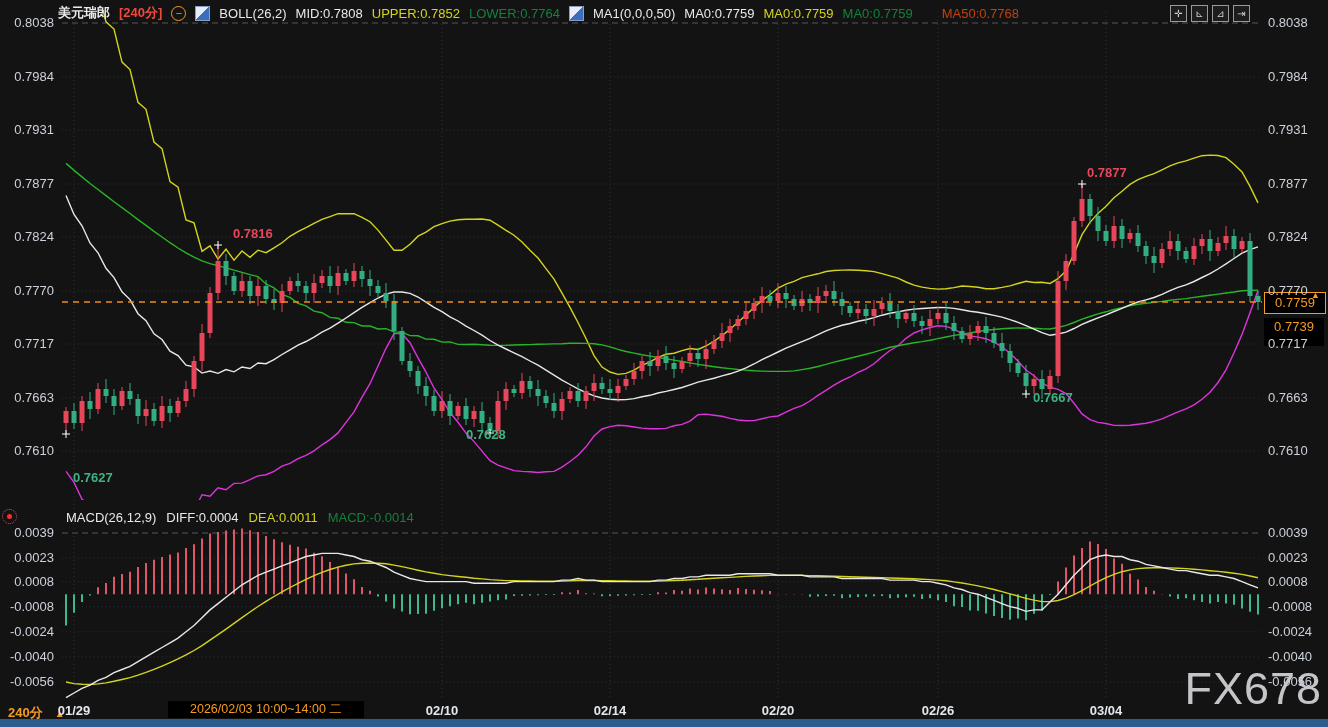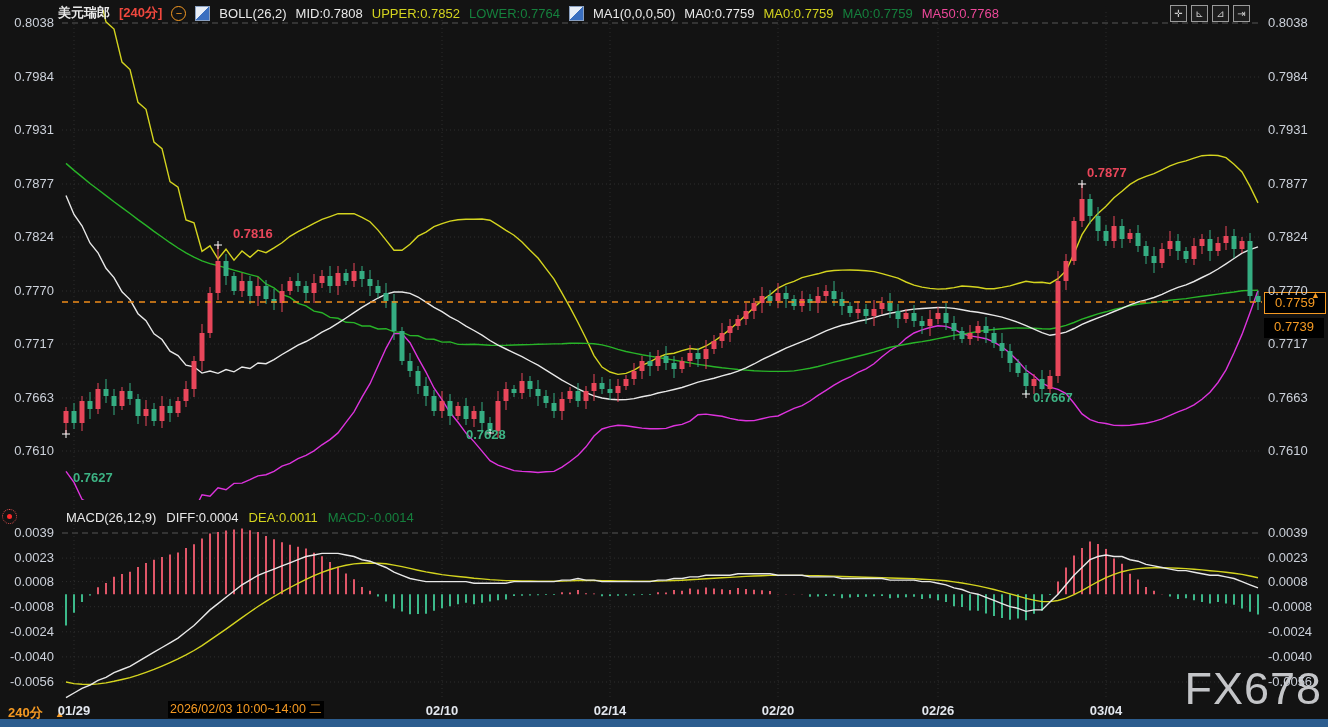--- a/index.html
+++ b/index.html
@@ -2,32 +2,32 @@
 <html><head>
 <meta charset="utf-8">
 <style>
   html,body{margin:0;padding:0;background:#131313;}
   body{position:relative;width:1328px;height:727px;overflow:hidden;
        font-family:"Liberation Sans",sans-serif;color:#cfd3db;}
   #chart-svg{position:absolute;left:0;top:0;width:1328px;height:727px;}
   .hdr{position:absolute;left:58px;top:4px;font-size:13px;display:flex;gap:9px;align-items:center;white-space:nowrap;}
   .hdr2{position:absolute;left:66px;top:510px;font-size:13px;display:flex;gap:10px;align-items:center;white-space:nowrap;}
   .c-white{color:#e9e9e9;} .c-yellow{color:#d4d41f;} .c-magenta{color:#15803d;}
-  .c-green{color:#ec4899;} .c-red{color:#f0483e;font-weight:700;}
+  .c-green{color:#c2410c;margin-left:20px;} .c-red{color:#f0483e;font-weight:700;}
   .minus-icon{width:13px;height:13px;border:1px solid #f59a23;border-radius:50%;display:inline-flex;align-items:center;justify-content:center;color:#f59a23;font-size:11px;line-height:11px;}
   .mini-chart-icon{width:13px;height:13px;background:linear-gradient(135deg,#e8eef7 48%,#3a6fc0 48%);display:inline-block;border:1px solid #8aa0c0;}
   .winicons{position:absolute;right:78px;top:5px;display:flex;gap:4px;}
   .wicon{width:15px;height:15px;border:1px solid #9a9a9a;display:flex;align-items:center;justify-content:center;color:#cfcfcf;font-size:10px;background:#1d1d1d;cursor:pointer;}
   .xlabel{position:absolute;font-size:13px;font-weight:700;color:#e3e7ee;text-align:center;top:703px;width:60px;}
-  .selbox{position:absolute;top:701px;height:17px;line-height:17px;background:#000;color:#f59a23;font-size:12.5px;text-align:center;padding:0 2px;}
+  .selbox{position:absolute;top:701px;height:17px;line-height:17px;background:#000;color:#f59a23;font-size:12.5px;text-align:center;padding:0 22px;}
   .anno{position:absolute;font-size:13px;font-weight:700;}
   .pricetag{position:absolute;left:1264px;width:60px;background:#000;color:#f59a23;
             font-size:13px;text-align:center;}
   .pricetag.cur{border:1px solid #f59a23;height:20px;line-height:20px;}
-  .pricetag.sec{height:20px;line-height:18px;}
+  .pricetag.sec{height:28px;line-height:18px;}
   .period-left{position:absolute;left:8px;top:704px;color:#f59a23;font-size:13px;font-weight:700;display:flex;gap:12px;align-items:center;}
   .sun-icon{position:absolute;left:2px;top:509px;width:13px;height:13px;border:1px dotted #e05050;border-radius:50%;display:flex;align-items:center;justify-content:center;}
   .sun-icon i{width:5px;height:5px;background:#ff2a2a;border-radius:50%;display:block;}
   .watermark{position:absolute;right:6px;bottom:12px;font-size:45px;color:#c4c5c8;letter-spacing:1px;font-weight:400;}
   .bottom-strip{position:absolute;left:0;bottom:0;width:1328px;height:8px;background:#2c5d8f;}
   .price-arrow{position:absolute;left:1311px;top:290px;color:#f59a23;font-size:9px;}
 </style>
 </head>
 <body>
 

